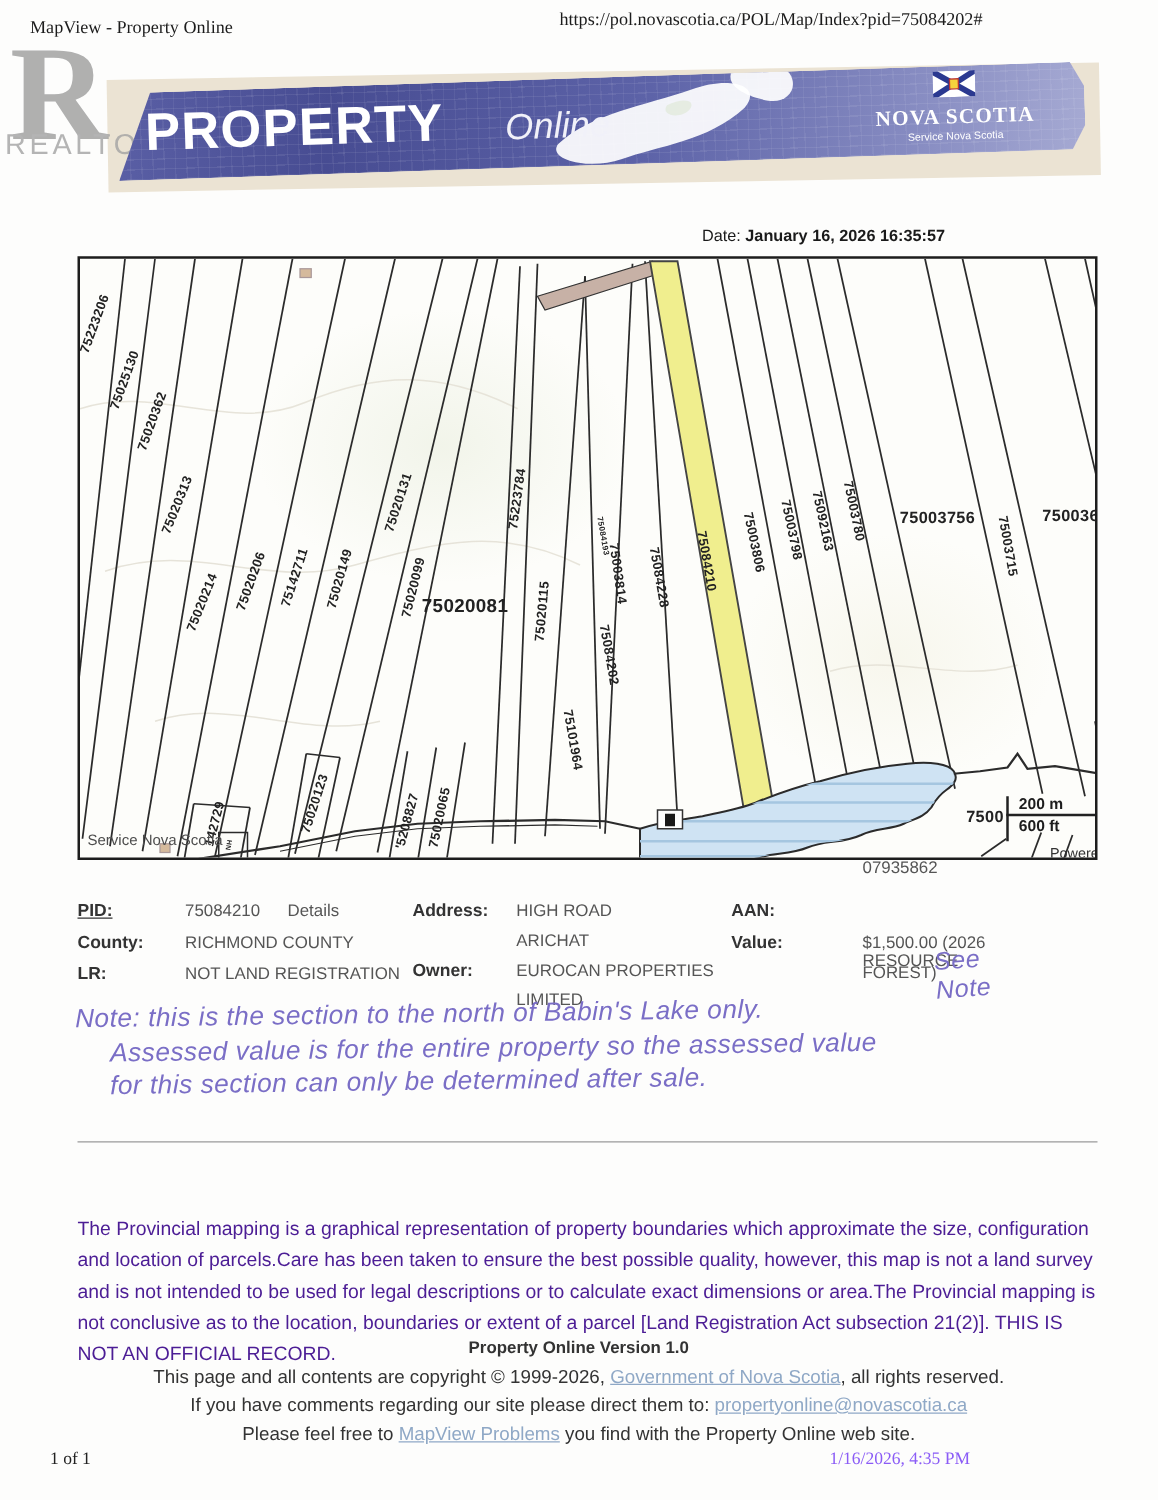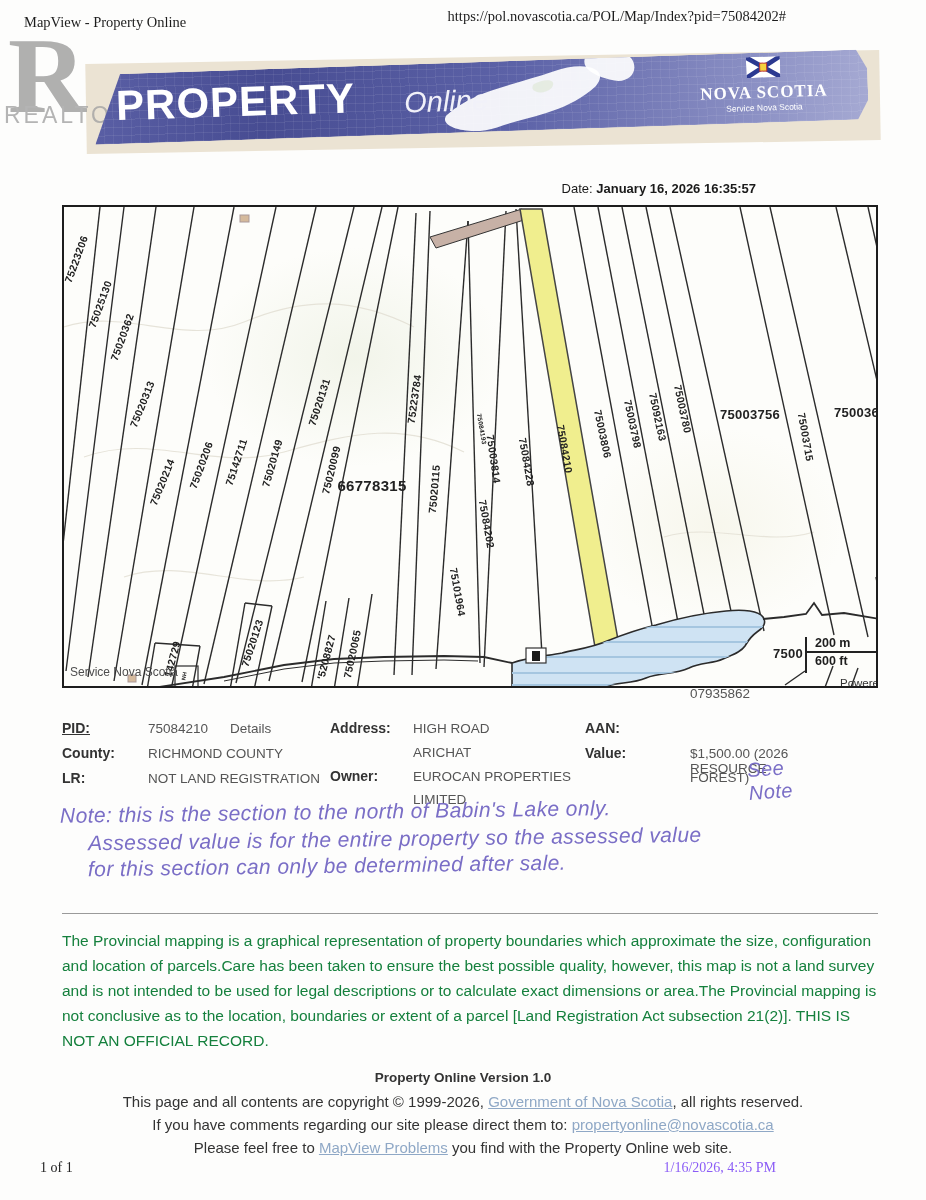--- a/index.html
+++ b/index.html
@@ -59,21 +59,21 @@
   
   .dlabel { position:absolute; font-size:14px; font-weight:700; color:#333; }
   .dvalue { position:absolute; font-size:13.5px; color:#555; }
   .hand { font-style:italic; letter-spacing:.5px; }
 
   
   .note-line { position:absolute; font-style:italic; font-size:21px; letter-spacing:.4px; transform:rotate(-.8deg); }
 
   
   #divider { position:absolute; left:62px; top:913px; width:816px; height:1px; background:#9a9a9a; }
-  #disclaimer { position:absolute; left:62px; top:928px; width:816px; font-size:15.5px; line-height:1.62; color:#15803d; }
+  #disclaimer { position:absolute; left:62px; top:971px; width:816px; font-size:15.5px; line-height:1.62; color:#4c1d95; }
 
   
   #footer { position:absolute; left:0; top:1070px; width:926px; text-align:center; color:#333; }
   #footer .ver { font-size:13.5px; font-weight:700; margin-bottom:8px; }
   #footer .fline { font-size:15px; margin-bottom:6px; }
   #footer a { color:#8fa8c6; text-decoration:underline; cursor:pointer; }
   #page-num { position:absolute; left:40px; top:1160px; font-family:"Liberation Serif", serif; font-size:14px; color:#222; }
   #print-time { position:absolute; right:28px; top:1160px; font-family:Liberation Serif, serif; font-size:14px; color:#8b5cf6; }
 </style>
 </head>
@@ -203,21 +203,21 @@
         <div class="parcel-label" style="left: 12px; top: 52px; transform: translate(-50%, -50%) rotate(-70deg);">75223206</div>
         <div class="parcel-label" style="left: 36px; top: 97px; transform: translate(-50%, -50%) rotate(-70deg);">75025130</div>
         <div class="parcel-label" style="left: 58px; top: 130px; transform: translate(-50%, -50%) rotate(-70deg);">75020362</div>
         <div class="parcel-label" style="left: 78px; top: 197px; transform: translate(-50%, -50%) rotate(-68deg);">75020313</div>
         <div class="parcel-label" style="left: 98px; top: 275px; transform: translate(-50%, -50%) rotate(-68deg);">75020214</div>
         <div class="parcel-label" style="left: 137px; top: 258px; transform: translate(-50%, -50%) rotate(-70deg);">75020206</div>
         <div class="parcel-label" style="left: 172px; top: 255px; transform: translate(-50%, -50%) rotate(-72deg);">75142711</div>
         <div class="parcel-label" style="left: 208px; top: 256px; transform: translate(-50%, -50%) rotate(-74deg);">75020149</div>
         <div class="parcel-label" style="left: 255px; top: 195px; transform: translate(-50%, -50%) rotate(-72deg);">75020131</div>
         <div class="parcel-label" style="left: 267px; top: 263px; transform: translate(-50%, -50%) rotate(-76deg);">75020099</div>
-        <div class="parcel-label" style="left: 308px; top: 278px; font-size: 15px; transform: translate(-50%, -50%) rotate(0deg);">66778315</div>
+        <div class="parcel-label" style="left: 308px; top: 278px; font-size: 15px; transform: translate(-50%, -50%) rotate(0deg);">75020081</div>
         <div class="parcel-label" style="left: 350px; top: 192px; transform: translate(-50%, -50%) rotate(-82deg);">75223784</div>
         <div class="parcel-label" style="left: 370px; top: 282px; transform: translate(-50%, -50%) rotate(-85deg);">75020115</div>
         <div class="parcel-label" style="left: 394px; top: 385px; transform: translate(-50%, -50%) rotate(80deg);">75101964</div>
         <div class="parcel-label" style="left: 423px; top: 317px; transform: translate(-50%, -50%) rotate(80deg);">75084202</div>
         <div class="parcel-label" style="left: 418px; top: 222px; font-size: 6.5px; transform: translate(-50%, -50%) rotate(80deg);">75084193</div>
         <div class="parcel-label" style="left: 430px; top: 252px; transform: translate(-50%, -50%) rotate(82deg);">75003814</div>
         <div class="parcel-label" style="left: 463px; top: 255px; transform: translate(-50%, -50%) rotate(80deg);">75084228</div>
         <div class="parcel-label" style="left: 501px; top: 242px; transform: translate(-50%, -50%) rotate(80deg);">75084210</div>
         <div class="parcel-label" style="left: 539px; top: 227px; transform: translate(-50%, -50%) rotate(78deg);">75003806</div>
         <div class="parcel-label" style="left: 569px; top: 217px; transform: translate(-50%, -50%) rotate(78deg);">75003798</div>

